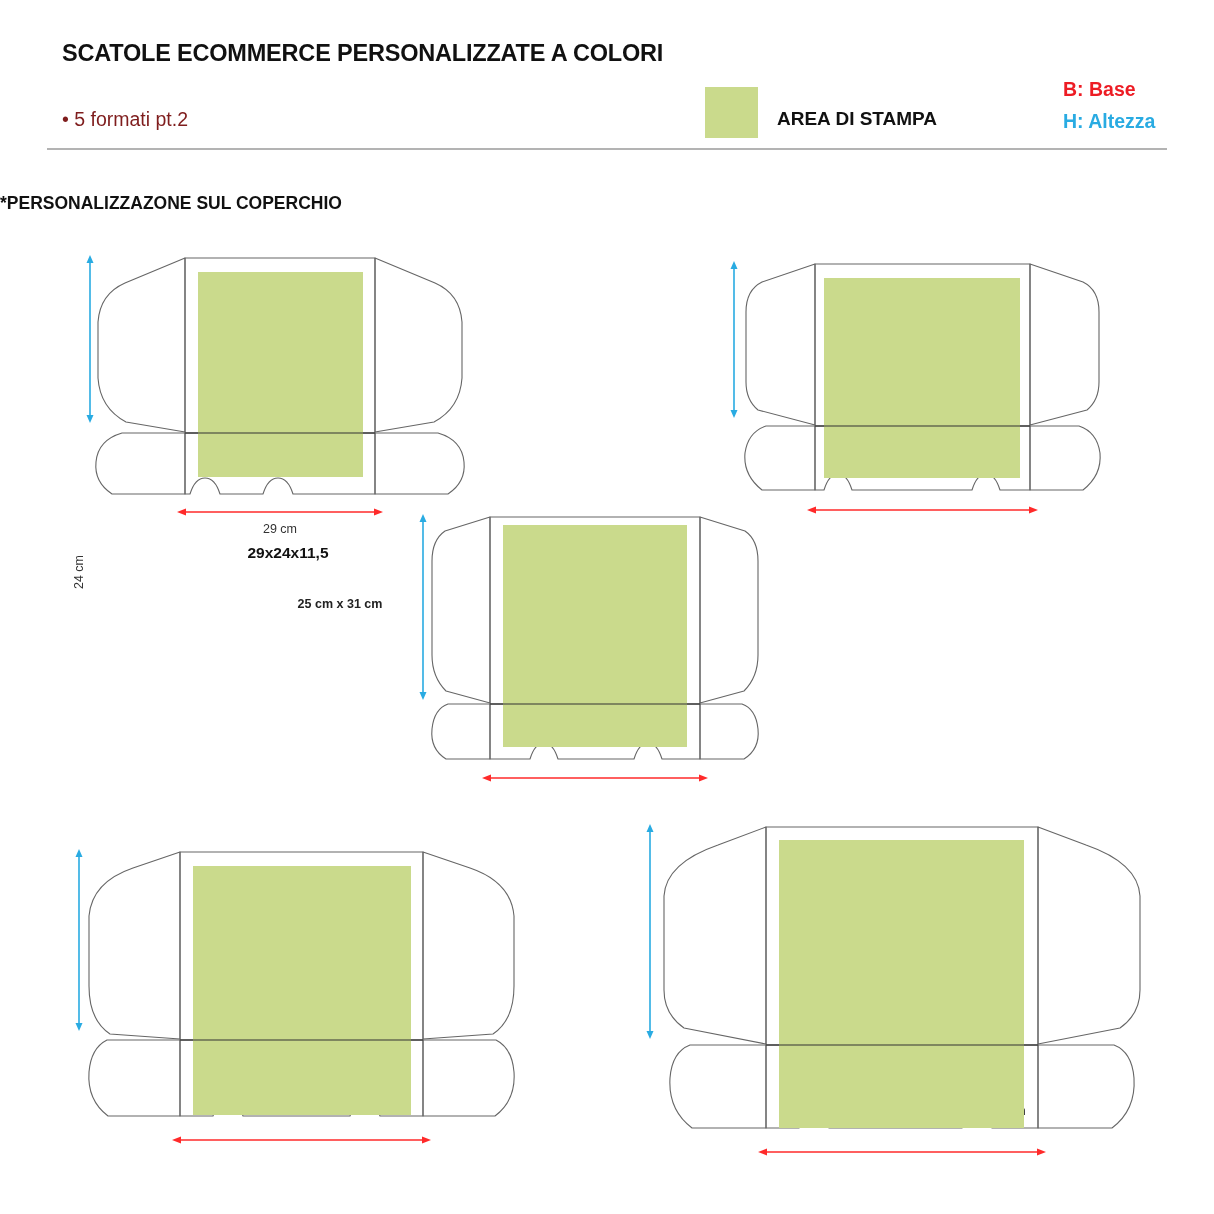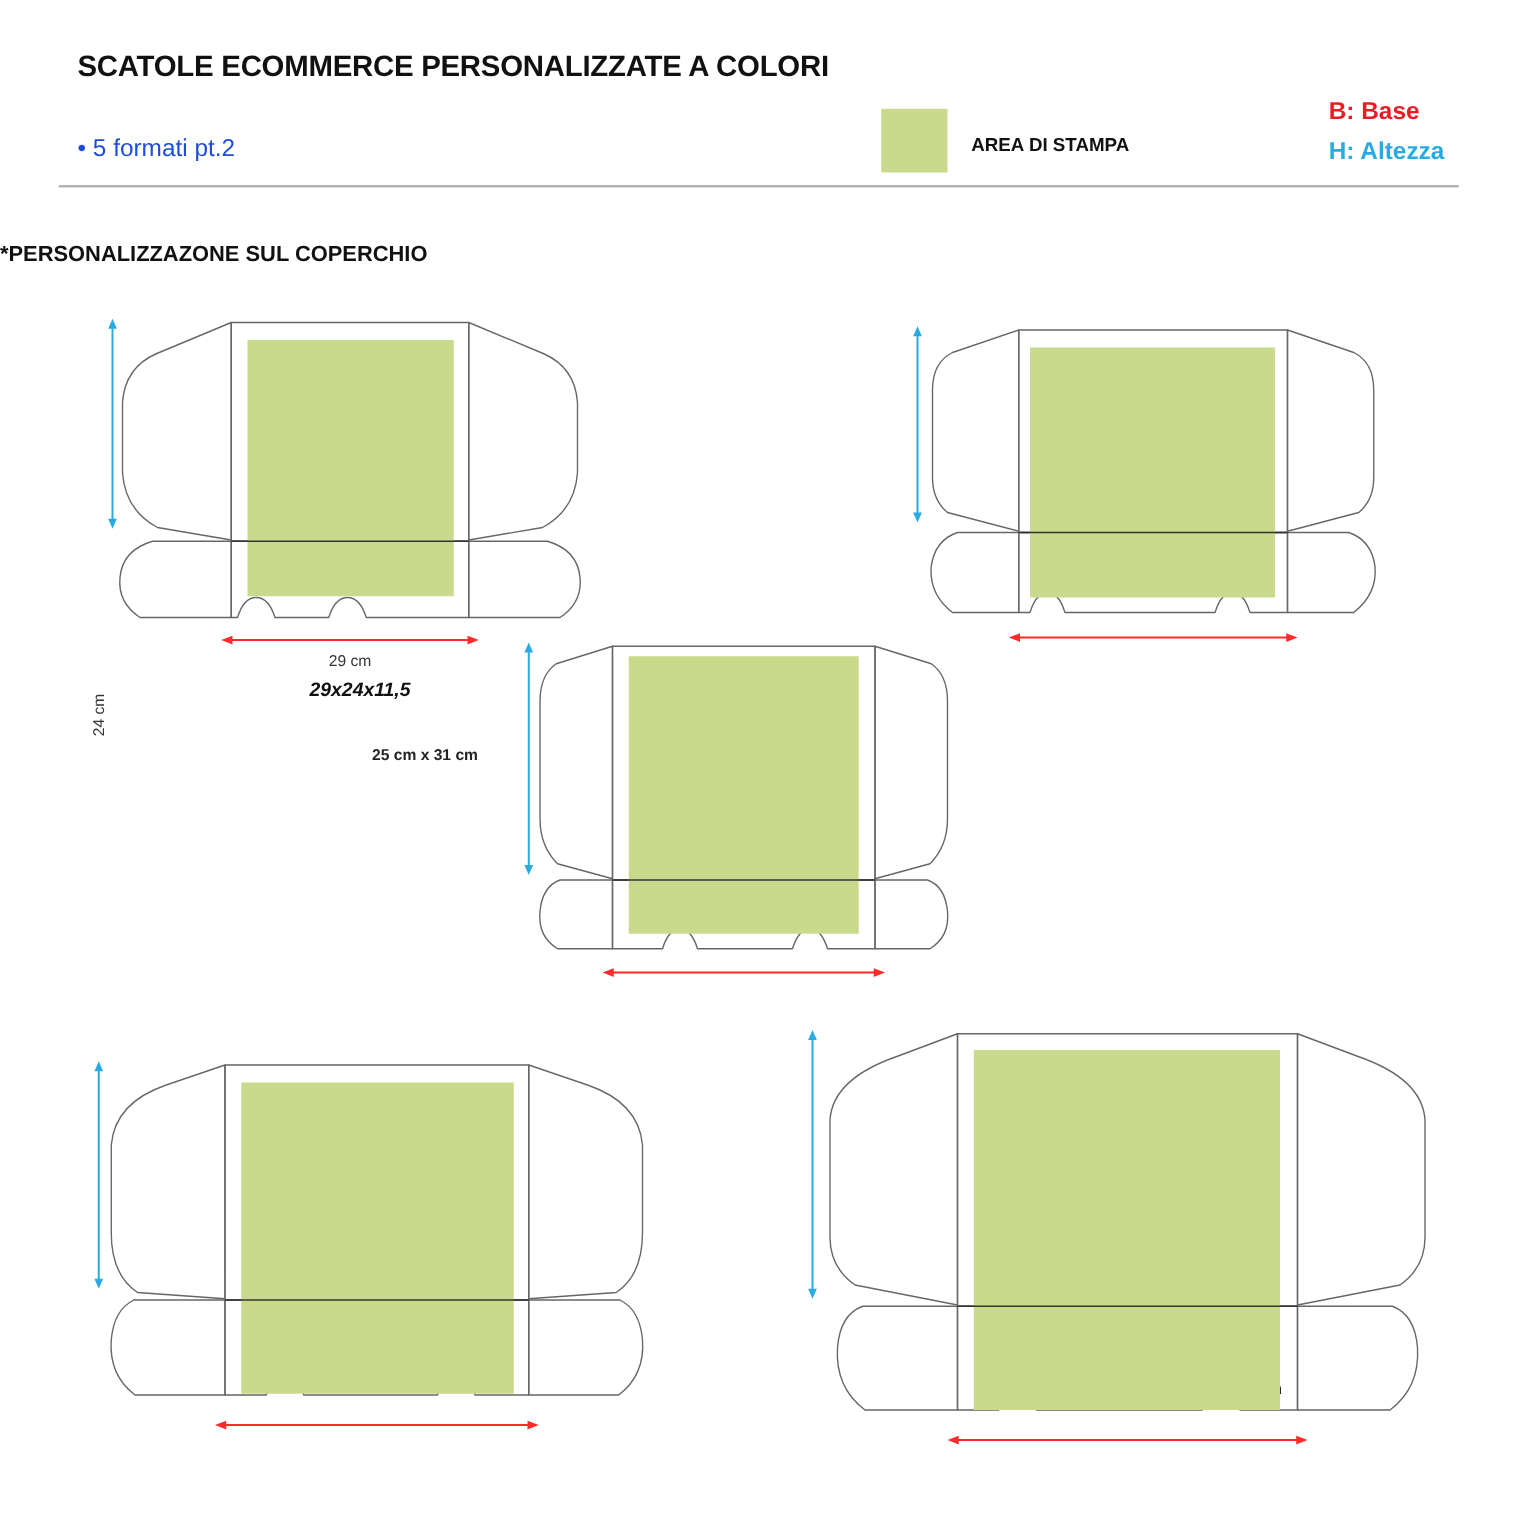--- a/index.html
+++ b/index.html
@@ -28,33 +28,33 @@
     font-weight: bold;
     letter-spacing: -0.2px;
     color: #111111;
     white-space: nowrap;
   }
   #subtitle-bullet {
     position: absolute;
     left: 62px; top: 108px;
     font-size: 19.5px;
     font-weight: normal;
-    color: #1d4ed8;
+    color: #7f1d1d;
     white-space: nowrap;
   }
   #legend-swatch {
     position: absolute;
     left: 705px; top: 87px;
     width: 53px; height: 51px;
     background: #cada8c;
   }
   #legend-label {
     position: absolute;
     left: 777px; top: 108px;
-    font-size: 15px;
+    font-size: 19px;
     font-weight: bold;
     color: #111111;
     white-space: nowrap;
     text-align: center;
   }
   #legend-base {
     position: absolute;
     left: 1063px; top: 78px;
     font-size: 19.5px;
     font-weight: bold;
@@ -173,21 +173,21 @@
 
     <g stroke="#ff2a2a" stroke-width="1.5">
       <line x1="121" y1="262" x2="319" y2="262"></line>
       <path d="M117,262 L126,258.5 L126,265.5 Z" fill="#ff2a2a" stroke="none"></path>
       <path d="M323,262 L314,258.5 L314,265.5 Z" fill="#ff2a2a" stroke="none"></path>
     </g>
   </svg>
   <div class="print-label" style="left:280px; top:354px;font-weight:bold;">25 cm x 31 cm</div>
   <div class="dim-v-label" style="left:12px; top:305px;">24 cm</div>
   <div class="dim-h-label" style="left:220px; top:272px;">29 cm</div>
-  <div class="size-caption" style="left:228px; top:294px;font-style:italic;">29x24x11,5</div>
+  <div class="size-caption" style="left:228px; top:294px;">29x24x11,5</div>
 </div>
 
 <div class="diagram" style="left:700px; top:250px;">
   <svg width="440" height="260" viewBox="0 0 440 260">
     <g fill="none" stroke="#666666" stroke-width="1.1" stroke-linejoin="round">
       <path d="M115,14 L62,32 Q46,40 46,62 L46,132 Q46,150 58,160 L115,175 Z"></path>
       <path d="M330,14 L383,32 Q399,40 399,62 L399,132 Q399,150 387,160 L330,175 Z"></path>
       <path d="M115,176 L66,176 Q48,182 45,203 Q43,225 62,240 L115,240 Z"></path>
       <path d="M330,176 L379,176 Q397,182 400,203 Q402,225 383,240 L330,240 Z"></path>
       <path d="M115,14 L330,14 L330,176 L115,176 Z"></path>

